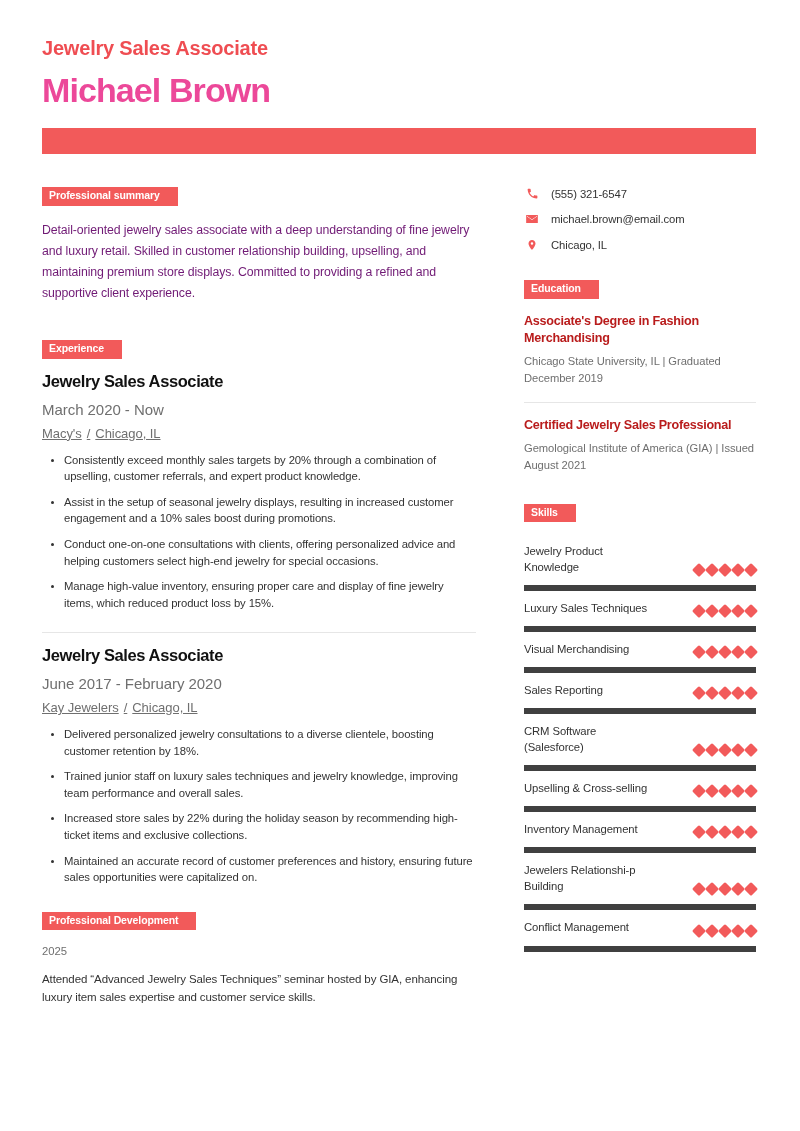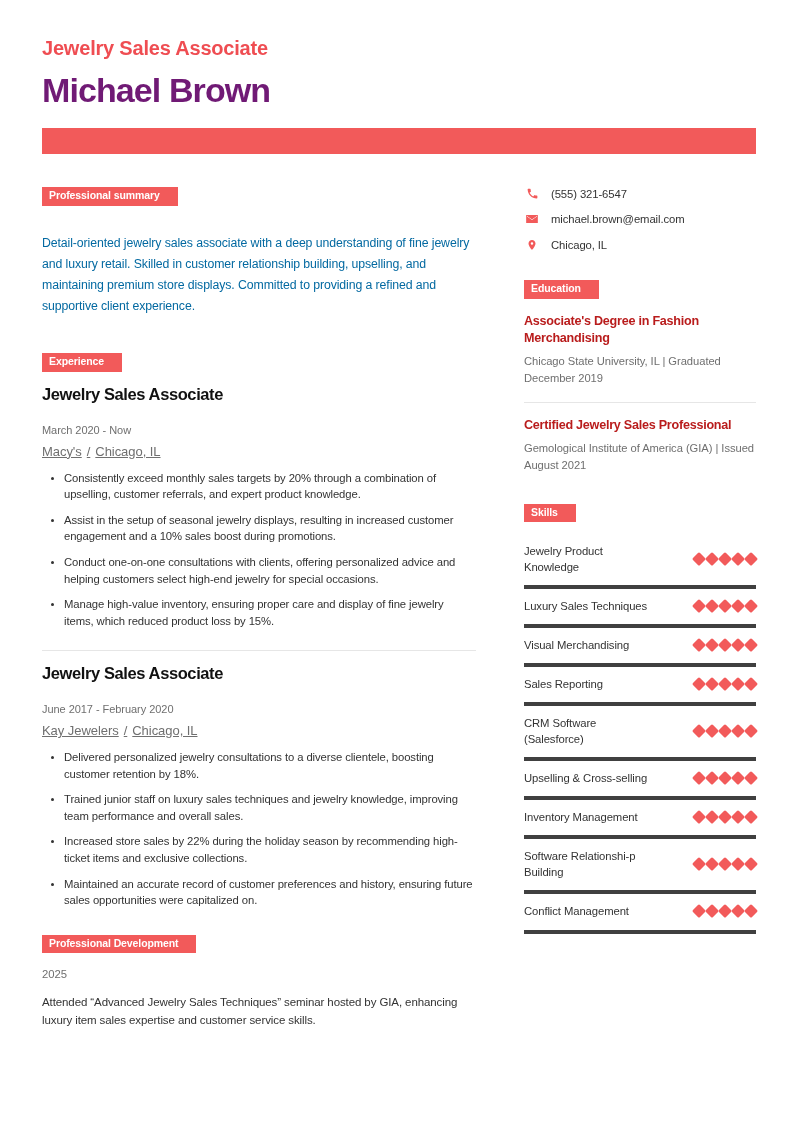--- a/index.html
+++ b/index.html
@@ -29,21 +29,21 @@
 
   .job-title-top {
     color: #ef4d52;
     font-size: 20px;
     font-weight: bold;
     letter-spacing: -0.2px;
     line-height: 1.2;
   }
 
   .full-name {
-    color: #701a75;
+    color: #ec4899;
     font-size: 34px;
     font-weight: bold;
     letter-spacing: -0.9px;
     line-height: 1.15;
     margin-top: 11px;
   }
 
   .accent-bar {
     background: #f25a5a;
     height: 26px;
@@ -79,40 +79,40 @@
     font-weight: bold;
     letter-spacing: -0.1px;
     padding: 3px 18px 4px 7px;
     line-height: 1.1;
   }
 
   
   .summary-text {
     font-size: 12.3px;
     line-height: 1.72;
-    color: #0369a1;
-    margin-top: 27px;
+    color: #701a75;
+    margin-top: 14px;
     letter-spacing: -0.1px;
   }
 
   .section-gap { margin-top: 34px; }
 
   .entry-title {
     font-size: 16.5px;
     font-weight: bold;
     color: #111111;
     letter-spacing: -0.4px;
     margin-top: 13px;
     line-height: 1.2;
   }
 
   .entry-dates {
-    font-size: 11px;
+    font-size: 15px;
     color: #6f6f6f;
-    margin-top: 19px;
+    margin-top: 9px;
     letter-spacing: -0.05px;
   }
 
   .entry-org {
     font-size: 13px;
     color: #6f6f6f;
     margin-top: 8px;
     letter-spacing: -0.05px;
     text-decoration: underline;
   }
@@ -201,23 +201,23 @@
   .edu-divider {
     border-top: 1px solid #e6e6e6;
     margin: 15px 0 0 0;
   }
 
   
   .skills-list { margin-top: 12px; }
 
   .skill-row {
     display: flex;
-    align-items: center;
+    align-items: flex-end;
     justify-content: space-between;
-    border-bottom: 4px solid #404040;
+    border-bottom: 6px solid #404040;
     padding: 9px 0 10px 0;
     min-height: 36px;
   }
 
   .skill-name {
     font-size: 11.3px;
     color: #333333;
     line-height: 1.42;
     letter-spacing: -0.1px;
     padding-right: 8px;
@@ -419,21 +419,21 @@
               <div class="skill-name">Inventory Management</div>
               <div class="skill-dots">
                 <span class="diamond"></span>
                 <span class="diamond"></span>
                 <span class="diamond"></span>
                 <span class="diamond"></span>
                 <span class="diamond"></span>
               </div>
             </div>
             <div class="skill-row">
-              <div class="skill-name">Software Relationshi-p Building</div>
+              <div class="skill-name">Jewelers Relationshi-p Building</div>
               <div class="skill-dots">
                 <span class="diamond"></span>
                 <span class="diamond"></span>
                 <span class="diamond"></span>
                 <span class="diamond"></span>
                 <span class="diamond"></span>
               </div>
             </div>
             <div class="skill-row">
               <div class="skill-name">Conflict Management</div>

